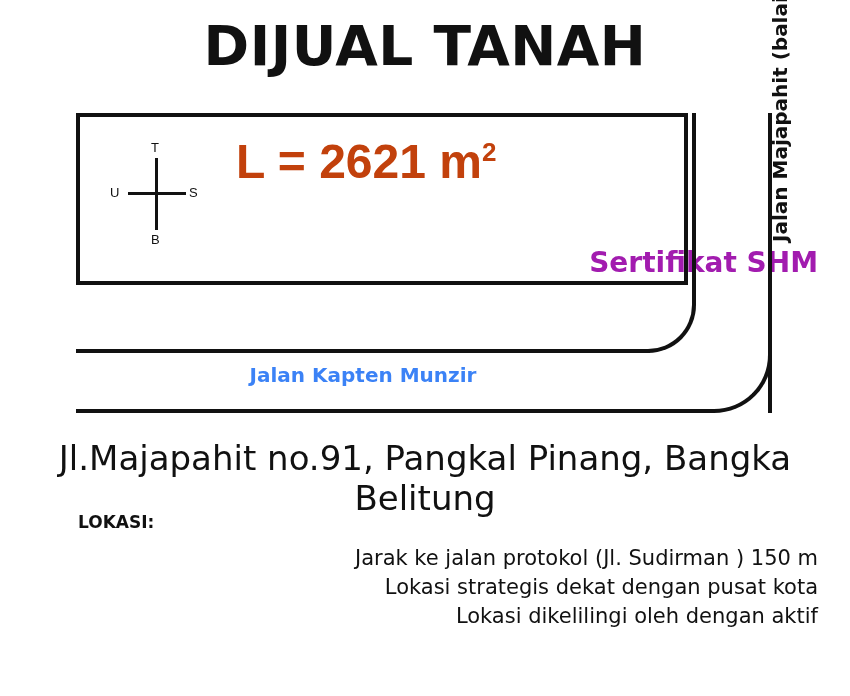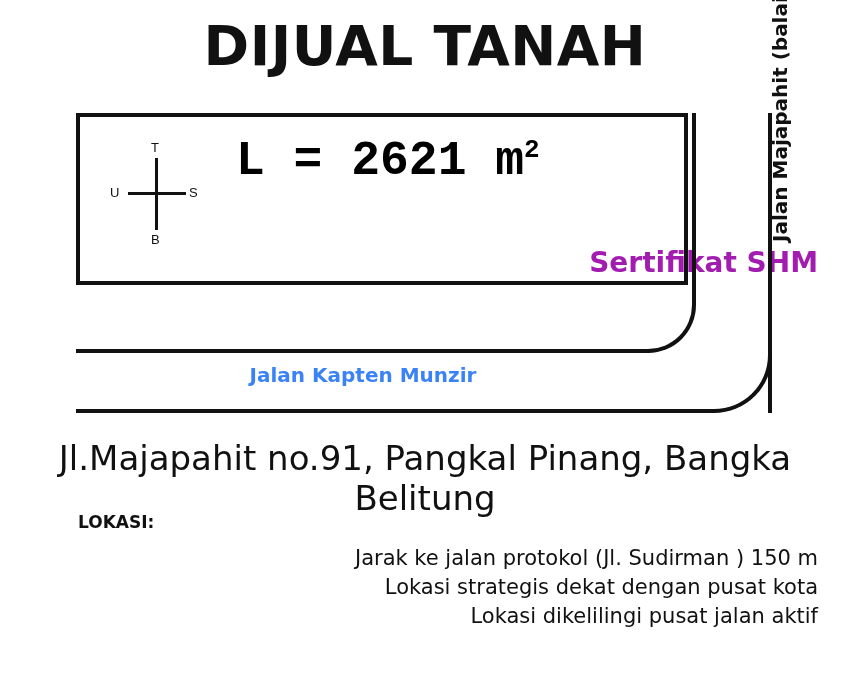--- a/index.html
+++ b/index.html
@@ -84,22 +84,22 @@
   .compass .c-w { left: 0px;  top: 45px; }
   .compass .c-b { left: 41px; top: 92px; }
 
   
   .area-text {
     position: absolute;
     left: 236px;
     top: 134px;
     font-size: 48px;
     font-weight: bold;
-    color: #000000;
-    font-family: Liberation Mono, monospace;
+    color: #c2410c;
+    font-family: Liberation Sans, sans-serif;
     white-space: nowrap;
   }
   .area-text sup {
     font-size: 26px;
     vertical-align: super;
   }
 
   .cert-text {
     position: absolute;
     right: 28px;
@@ -264,16 +264,16 @@
 
   <div class="road-h-label">Jalan Kapten Munzir</div>
   <div class="road-v-label">Jalan Majapahit (balai)</div>
 
   <div class="address">Jl.Majapahit no.91, Pangkal Pinang, Bangka Belitung</div>
 
   <div class="loc-heading">LOKASI:</div>
   <div class="loc-list">
     <div class="loc-item">Jarak ke jalan protokol (Jl. Sudirman ) 150 m</div>
     <div class="loc-item">Lokasi strategis dekat dengan pusat kota</div>
-    <div class="loc-item">Lokasi dikelilingi pusat jalan aktif</div>
+    <div class="loc-item">Lokasi dikelilingi oleh dengan aktif</div>
   </div>
 
 </div>
 
 </body></html>

